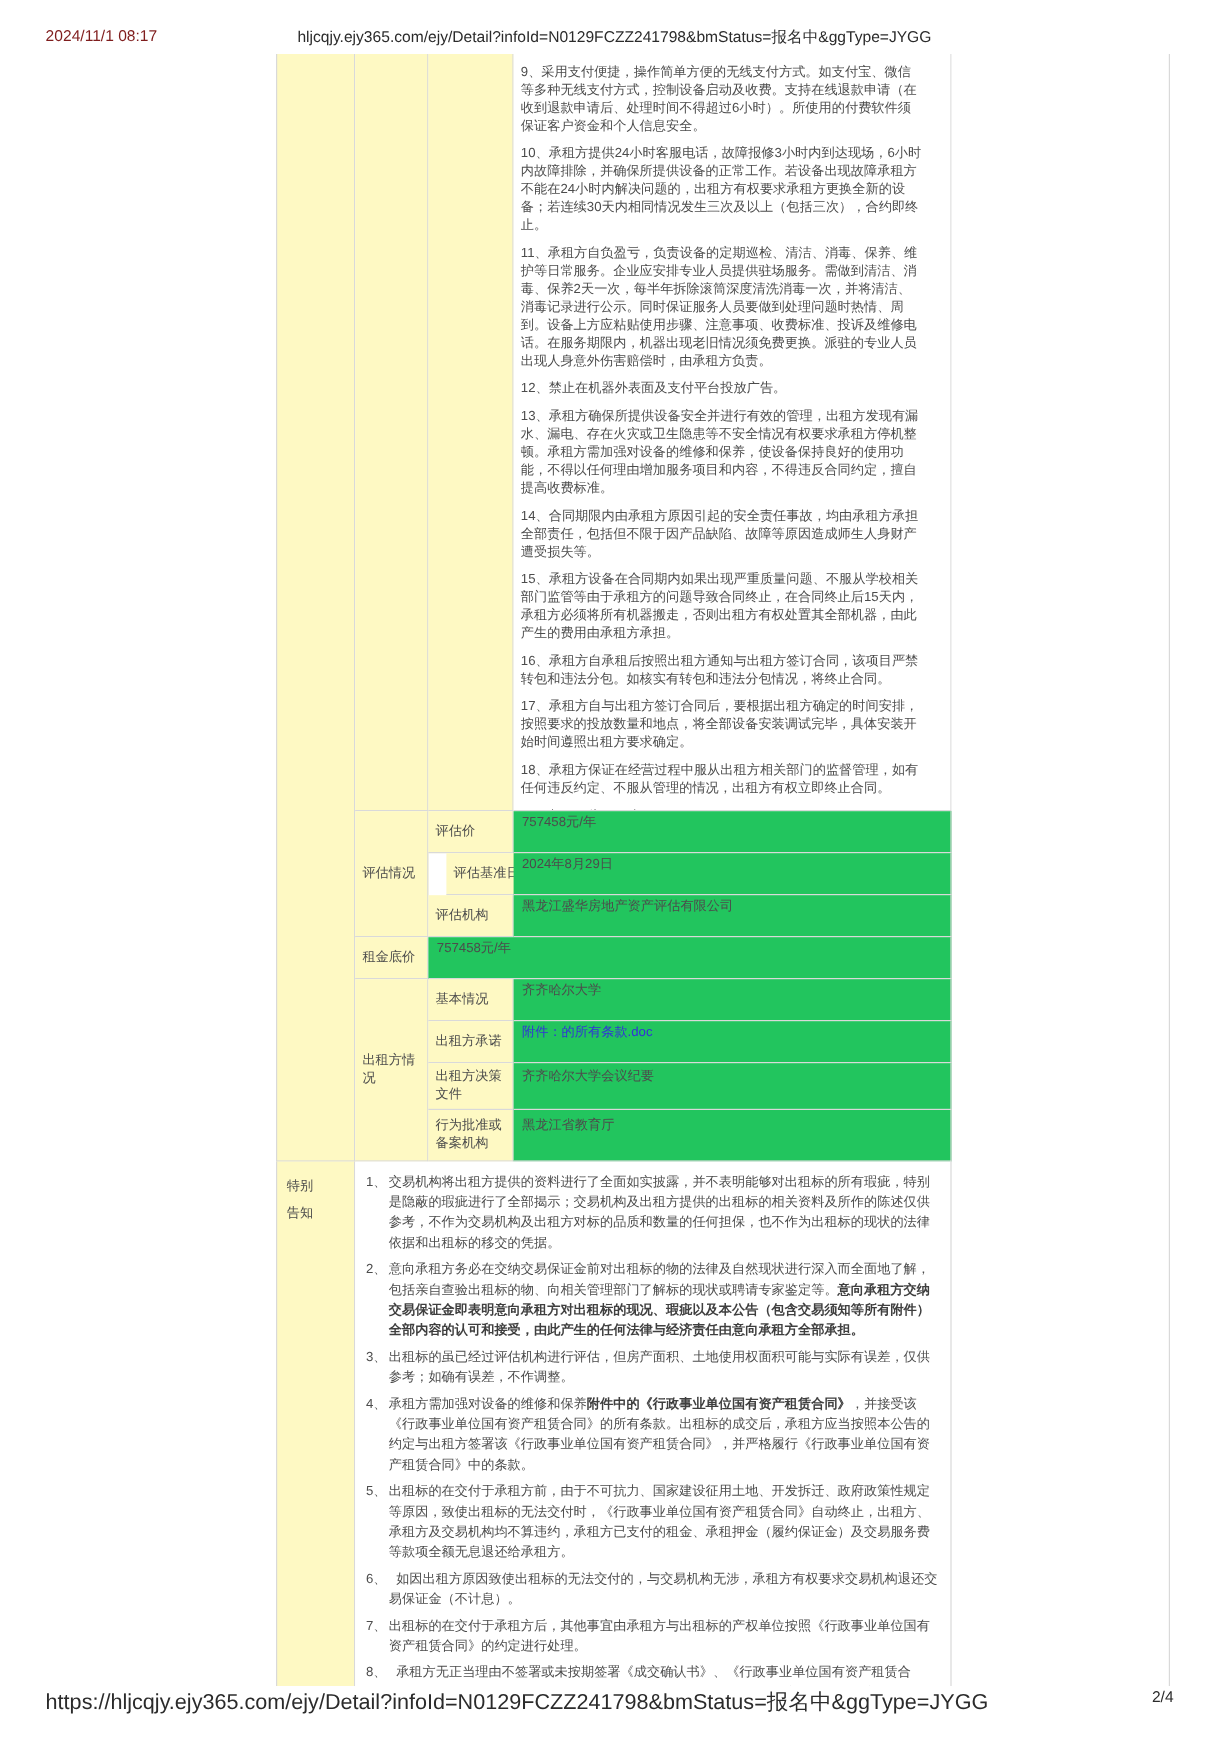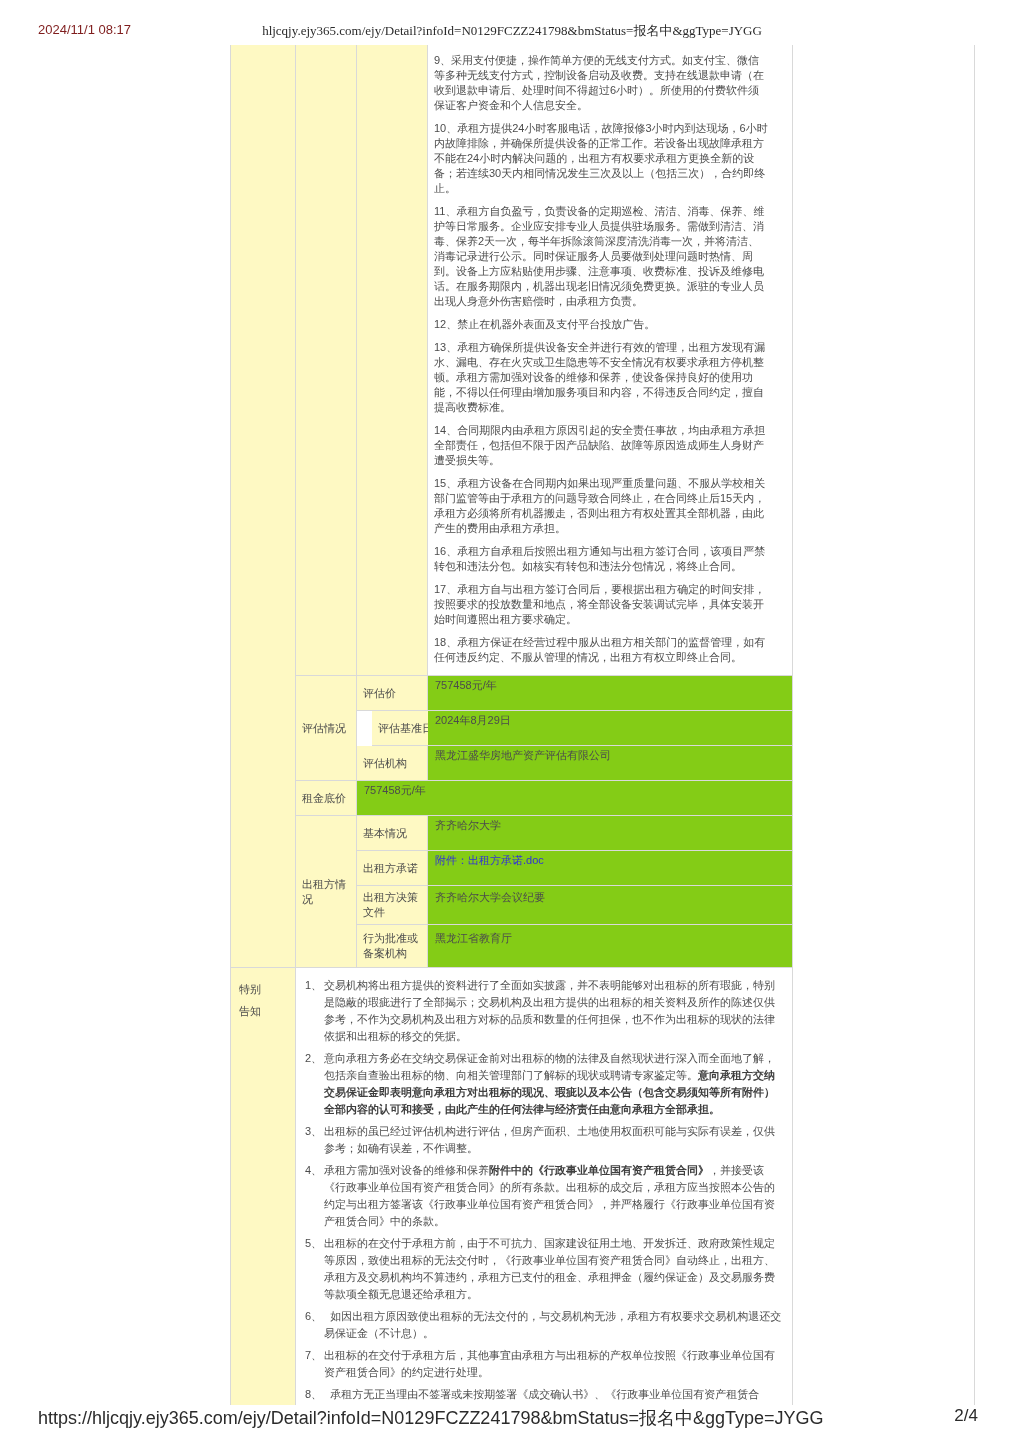--- a/index.html
+++ b/index.html
@@ -1,34 +1,34 @@
 <!DOCTYPE html>
 <html><head>
 <meta charset="utf-8">
 <style>
   * { margin: 0; padding: 0; box-sizing: border-box; }
   html, body { width: 1024px; height: 1448px; background: #ffffff; overflow: hidden; }
   body { font-family: "Liberation Sans", "DejaVu Sans", sans-serif; color: #4c4c4c; position: relative; }
 
   
   .print-header-date { position: absolute; left: 38px; top: 22px; font-size: 13px; color: #7f1d1d; }
-  .print-header-title { position: absolute; left: 0; right: 0; top: 22px; text-align: center; font-size: 13px; color: #2b2b2b; font-family: Liberation Serif, serif; }
+  .print-header-title { position: absolute; left: 0; right: 0; top: 22px; text-align: center; font-size: 13px; color: #2b2b2b; }
   .print-footer-url { position: absolute; left: 38px; top: 1406px; font-size: 18px; color: #2b2b2b; }
-  .print-footer-page { position: absolute; right: 46px; top: 1406px; font-size: 17px; color: #2b2b2b; }
+  .print-footer-page { position: absolute; right: 46px; top: 1406px; font-size: 13px; color: #2b2b2b; }
 
   
   #doc-table { position: absolute; left: 230px; top: 45px; width: 745px; height: 1360px; overflow: hidden; font-size: 11px; }
   .cell { position: absolute; border: 0 solid #d9d9d9; }
   .gray { background: #fef9c3; }
   .bl { border-left-width: 1px; }
   .br { border-right-width: 1px; }
   .bb { border-bottom-width: 1px; }
 
   .label-cell { display: flex; align-items: center; padding: 2px 4px 2px 6px; color: #4c4c4c; line-height: 15px; }
-  .value-cell { display: flex; align-items: center; padding: 2px 4px 18px 7px; color: #4c4c4c; line-height: 15px; background: #84cc16; }
+  .value-cell { display: flex; align-items: center; padding: 2px 4px 18px 7px; color: #4c4c4c; line-height: 15px; background: #22c55e; }
 
   
   #terms-cell { padding: 8px 22px 0 6px; background: #fff; overflow: hidden; }
   #terms-cell p.term { font-size: 11px; line-height: 15px; margin: 0 0 8px 0; color: #4c4c4c; }
 
   
   #notice-label-cell { padding: 10px 0 0 8px; }
   #notice-label-cell span { display: block; width: 26px; line-height: 22px; }
   #notice-cell { padding: 9px 10px 0 8px; background: #fff; overflow: hidden; }
   .notice-item { position: relative; padding-left: 20px; margin-bottom: 5px; line-height: 17px; font-size: 11px; color: #4c4c4c; }
@@ -81,21 +81,21 @@
   <div class="cell gray br bb label-cell" style="left:66px; top:736px; width:61px; height:35px;">租金底价</div>
   <div class="cell br bb value-cell" style="left:127px; top:736px; width:436px; height:35px;">757458元/年</div>
 
   <div class="cell gray br bb label-cell" style="left:66px; top:771px; width:61px; height:152px;">出租方情况</div>
 
   <div class="cell gray br bb label-cell" style="left:127px; top:771px; width:71px; height:35px;">基本情况</div>
   <div class="cell br bb value-cell" style="left:198px; top:771px; width:365px; height:35px;">齐齐哈尔大学</div>
 
   <div class="cell gray br bb label-cell" style="left:127px; top:806px; width:71px; height:35px;">出租方承诺</div>
   <div class="cell br bb value-cell" style="left:198px; top:806px; width:365px; height:35px;">
-    <a class="attachment-link">附件：出租方承诺.doc</a>
+    <a class="attachment-link">附件：的所有条款.doc</a>
   </div>
 
   <div class="cell gray br bb label-cell" style="left:127px; top:841px; width:71px; height:39px;">出租方决策文件</div>
   <div class="cell br bb value-cell" style="left:198px; top:841px; width:365px; height:39px;">齐齐哈尔大学会议纪要</div>
 
   <div class="cell gray br bb label-cell" style="left:127px; top:880px; width:71px; height:43px;">行为批准或备案机构</div>
   <div class="cell br bb value-cell" style="left:198px; top:880px; width:365px; height:43px;">黑龙江省教育厅</div>
 
   <div id="notice-label-cell" class="cell gray bl br" style="left:0; top:923px; width:66px; height:437px;">
     <span>特别告知</span>

